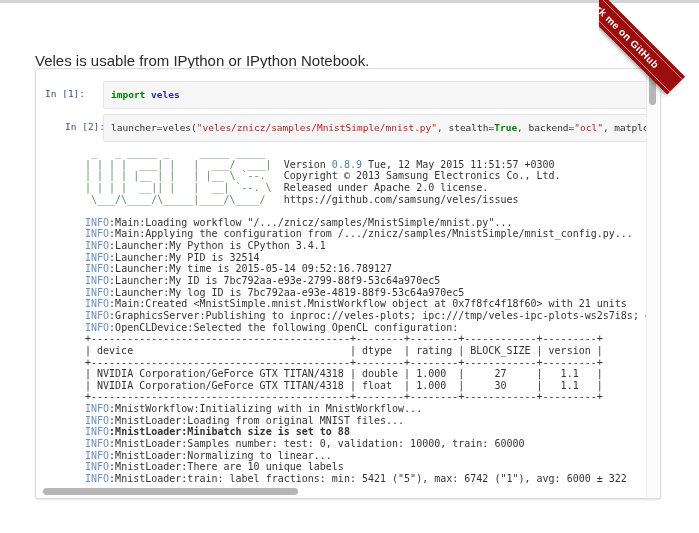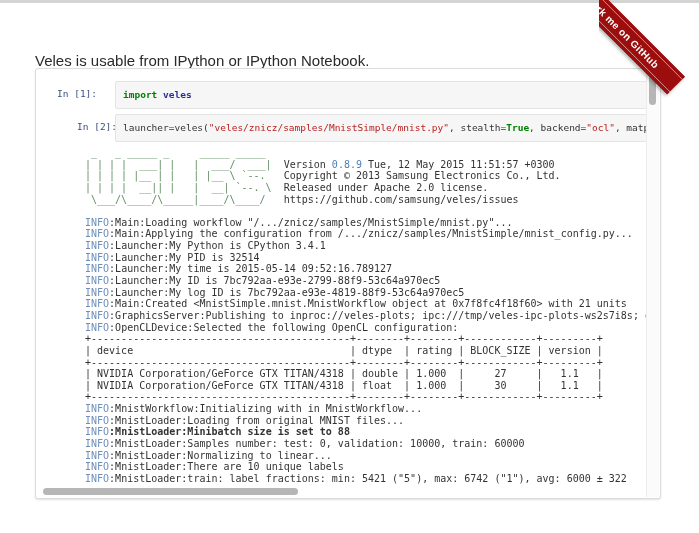--- a/index.html
+++ b/index.html
@@ -9,21 +9,21 @@
   }
   .top-strip{position:absolute;top:0;left:0;width:699px;height:3px;background:#d4d4d4;}
   .heading{position:absolute;left:35px;top:53px;margin:0;font-size:15px;line-height:16px;color:#2a2a2a;}
 
   
   .notebook{
     position:absolute;left:35px;top:68px;width:624px;height:429px;
     background:#fff;border:1px solid #dcdcdc;border-radius:3px;
     box-shadow:0 1px 2px rgba(0,0,0,0.12);
   }
-  .cell{position:absolute;left:12px;width:100%;height:28px;}
+  .cell{position:absolute;left:0;width:100%;height:28px;}
   .cell .prompt{
     position:absolute;left:9px;top:7px;width:58px;
     font-family:"DejaVu Sans Mono",monospace;font-size:9.5px;color:#39507e;white-space:pre;
   }
   .cell .codebox{
     position:absolute;left:67px;top:0;width:542px;height:26px;
     background:#f6f6f6;border:1px solid #e4e4e4;border-radius:2px;overflow:hidden;
   }
   .cell .codebox pre{
     margin:0;padding:7px 7px;font-family:"DejaVu Sans Mono",monospace;

